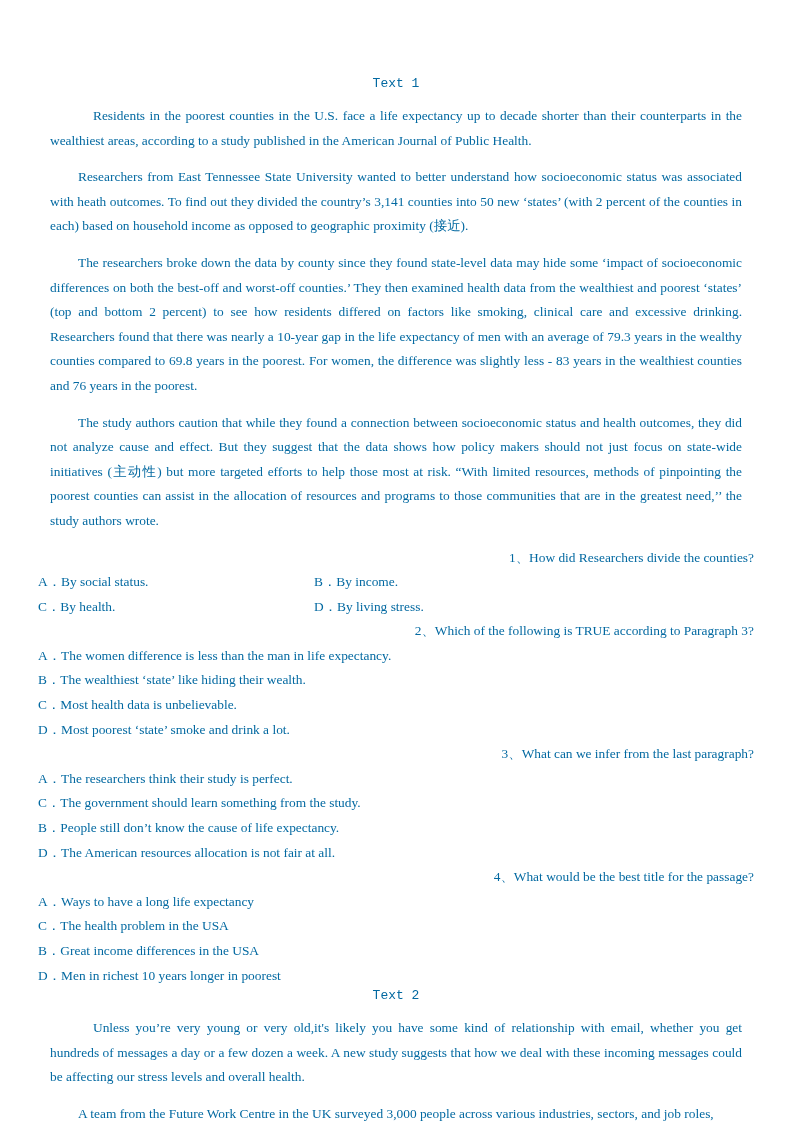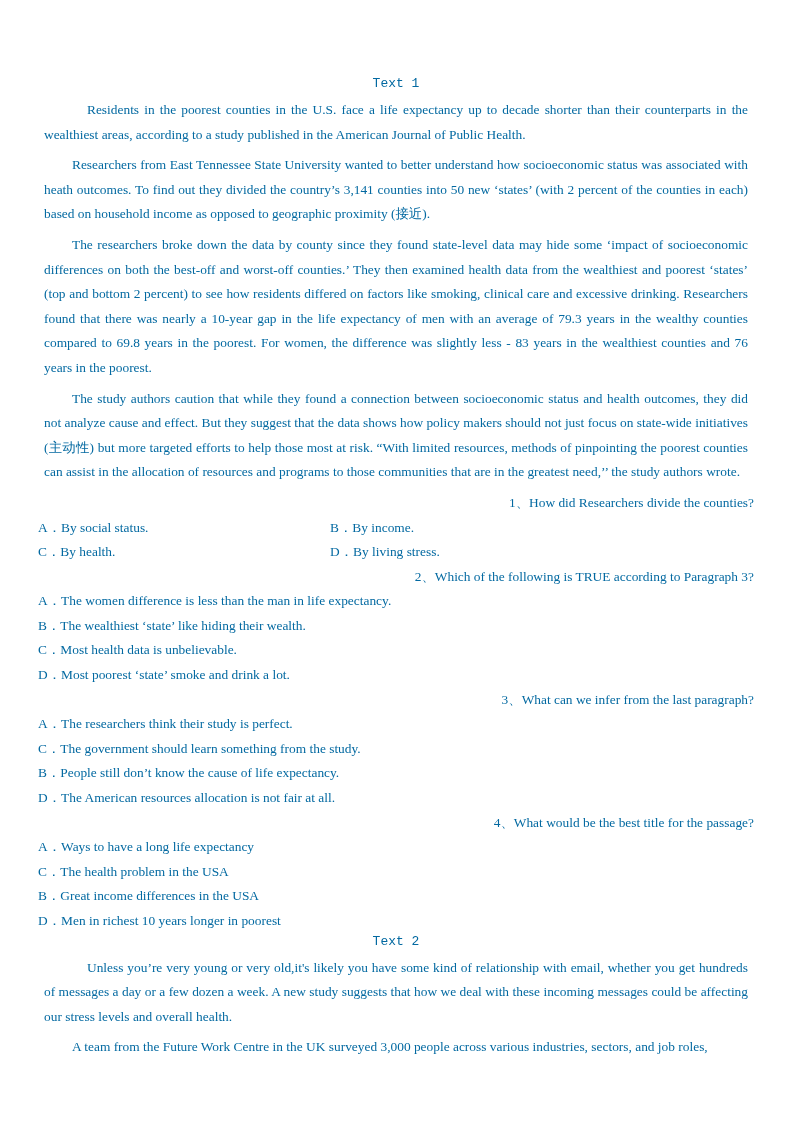--- a/index.html
+++ b/index.html
@@ -6,25 +6,25 @@
     body { width: 794px; height: 1123px; position: relative; overflow: hidden; }
     .page {
       position: absolute; left: 38px; top: 76px; width: 716px;
       font-family: "Liberation Serif", serif; font-size: 13.4px; color: #0369a1;
       line-height: 24.6px;
     }
     .title {
       text-align: center; font-family: "Liberation Mono", "DejaVu Sans Mono", monospace;
       font-size: 13px; line-height: 16px; height: 16px; margin: 0;
     }
-    p { margin: 6px; text-align: justify; }
+    p { margin: 12px; text-align: justify; }
     p.first { text-indent: 43px; }
     p.ind { text-indent: 28px; }
     .q { margin: 0; text-align: right; }
-    .opt-row { display: flex; gap: 16px; }
+    .opt-row { display: flex; }
     .opt-row .opt { width: 276px; }
     .opt { white-space: nowrap; }
     .t2 { margin-top: 0; }
   </style>
 </head>
 <body>
 
 <div class="page">
   <div class="title">Text 1</div>
   <p class="first">Residents in the poorest counties in the U.S. face a life expectancy up to decade shorter than their counterparts in the wealthiest areas, according to a study published in the American Journal of Public Health.</p>

